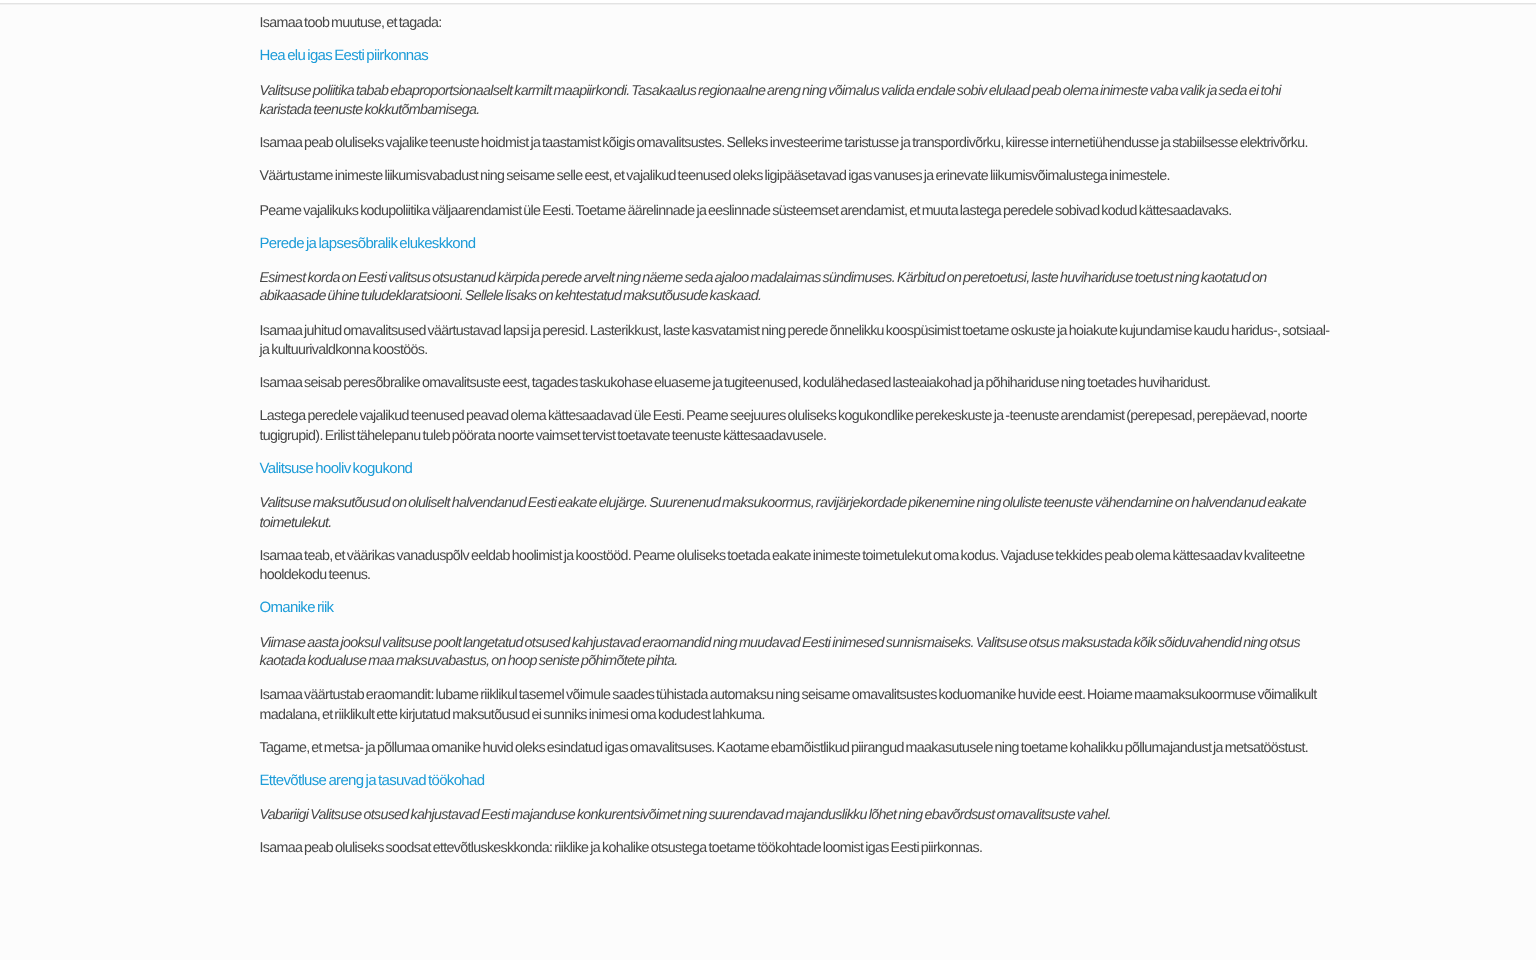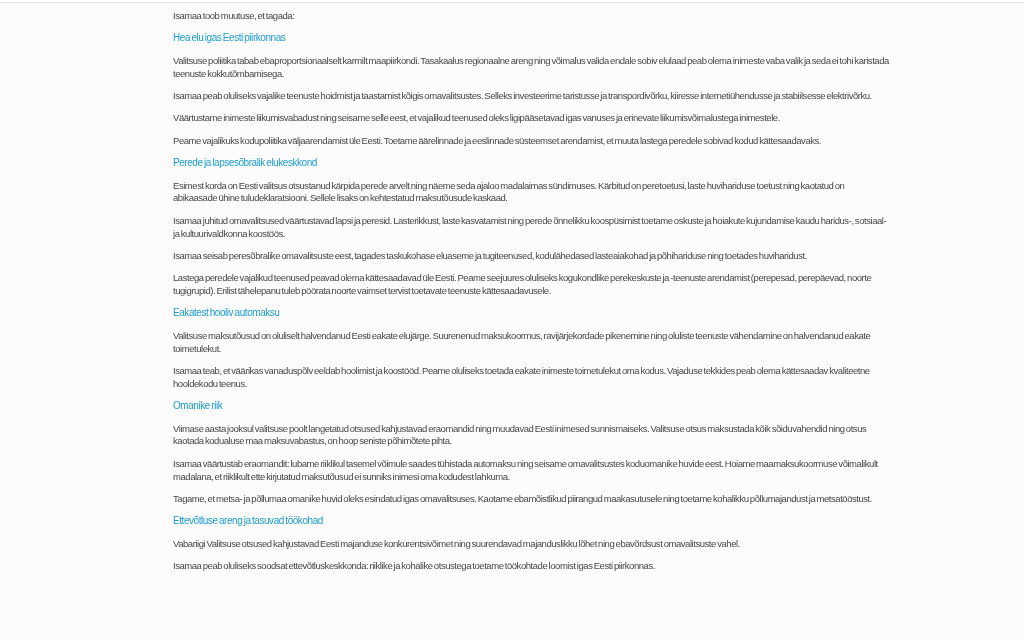--- a/index.html
+++ b/index.html
@@ -29,20 +29,21 @@
     letter-spacing: -0.45px;
     word-spacing: -0.9px;
   }
   .content p {
     margin: 0 0 9.6px 0;
     font-size: 9.5px;
     line-height: 12.8px;
     color: #474747;
   }
   .content p.italic {
+    font-style: italic;
   }
   .content h3 {
     margin: 0 0 9.6px 0;
     font-size: 10px;
     line-height: 12.8px;
     font-weight: 400;
     color: #1d9cd8;
   }
 </style>
 </head>
@@ -60,21 +61,21 @@
     <p>Isamaa peab oluliseks vajalike teenuste hoidmist ja taastamist kõigis omavalitsustes. Selleks investeerime taristusse ja transpordivõrku, kiiresse internetiühendusse ja stabiilsesse elektrivõrku.</p>
     <p>Väärtustame inimeste liikumisvabadust ning seisame selle eest, et vajalikud teenused oleks ligipääsetavad igas vanuses ja erinevate liikumisvõimalustega inimestele.</p>
     <p>Peame vajalikuks kodupoliitika väljaarendamist üle Eesti. Toetame äärelinnade ja eeslinnade süsteemset arendamist, et muuta lastega peredele sobivad kodud kättesaadavaks.</p>
 
     <h3>Perede ja lapsesõbralik elukeskkond</h3>
     <p class="italic">Esimest korda on Eesti valitsus otsustanud kärpida perede arvelt ning näeme seda ajaloo madalaimas sündimuses. Kärbitud on peretoetusi, laste huvihariduse toetust ning kaotatud on abikaasade ühine tuludeklaratsiooni. Sellele lisaks on kehtestatud maksutõusude kaskaad.</p>
     <p>Isamaa juhitud omavalitsused väärtustavad lapsi ja peresid. Lasterikkust, laste kasvatamist ning perede õnnelikku koospüsimist toetame oskuste ja hoiakute kujundamise kaudu haridus-, sotsiaal- ja kultuurivaldkonna koostöös.</p>
     <p>Isamaa seisab peresõbralike omavalitsuste eest, tagades taskukohase eluaseme ja tugiteenused, kodulähedased lasteaiakohad ja põhihariduse ning toetades huviharidust.</p>
     <p>Lastega peredele vajalikud teenused peavad olema kättesaadavad üle Eesti. Peame seejuures oluliseks kogukondlike perekeskuste ja -teenuste arendamist (perepesad, perepäevad, noorte tugigrupid). Erilist tähelepanu tuleb pöörata noorte vaimset tervist toetavate teenuste kättesaadavusele.</p>
 
-    <h3>Eakatest hooliv automaksu</h3>
+    <h3>Valitsuse hooliv kogukond</h3>
     <p class="italic">Valitsuse maksutõusud on oluliselt halvendanud Eesti eakate elujärge. Suurenenud maksukoormus, ravijärjekordade pikenemine ning oluliste teenuste vähendamine on halvendanud eakate toimetulekut.</p>
     <p>Isamaa teab, et väärikas vanaduspõlv eeldab hoolimist ja koostööd. Peame oluliseks toetada eakate inimeste toimetulekut oma kodus. Vajaduse tekkides peab olema kättesaadav kvaliteetne hooldekodu teenus.</p>
 
     <h3>Omanike riik</h3>
     <p class="italic">Viimase aasta jooksul valitsuse poolt langetatud otsused kahjustavad eraomandid ning muudavad Eesti inimesed sunnismaiseks. Valitsuse otsus maksustada kõik sõiduvahendid ning otsus kaotada kodualuse maa maksuvabastus, on hoop seniste põhimõtete pihta.</p>
     <p>Isamaa väärtustab eraomandit: lubame riiklikul tasemel võimule saades tühistada automaksu ning seisame omavalitsustes koduomanike huvide eest. Hoiame maamaksukoormuse võimalikult madalana, et riiklikult ette kirjutatud maksutõusud ei sunniks inimesi oma kodudest lahkuma.</p>
     <p>Tagame, et metsa- ja põllumaa omanike huvid oleks esindatud igas omavalitsuses. Kaotame ebamõistlikud piirangud maakasutusele ning toetame kohalikku põllumajandust ja metsatööstust.</p>
 
     <h3>Ettevõtluse areng ja tasuvad töökohad</h3>
     <p class="italic">Vabariigi Valitsuse otsused kahjustavad Eesti majanduse konkurentsivõimet ning suurendavad majanduslikku lõhet ning ebavõrdsust omavalitsuste vahel.</p>

